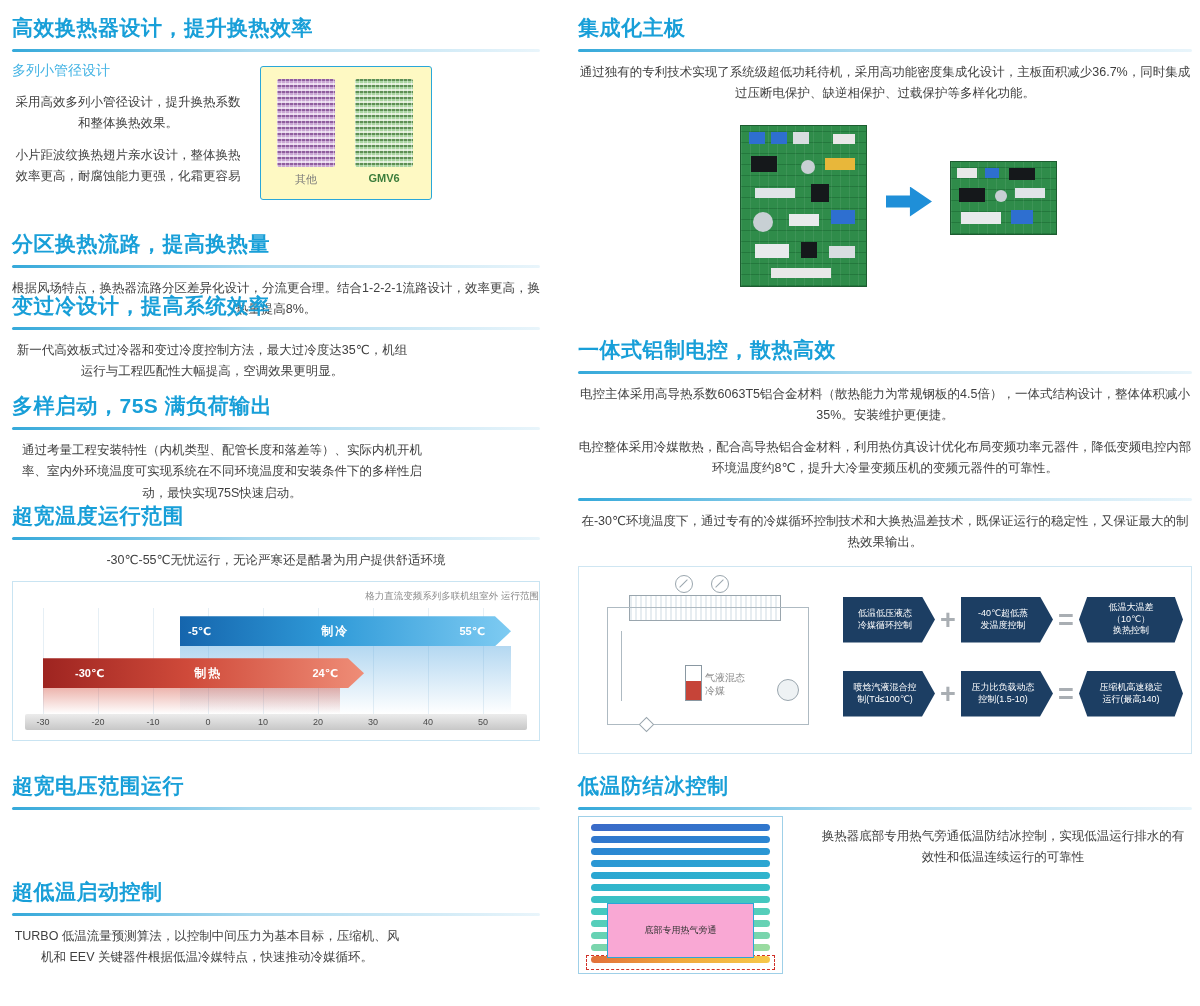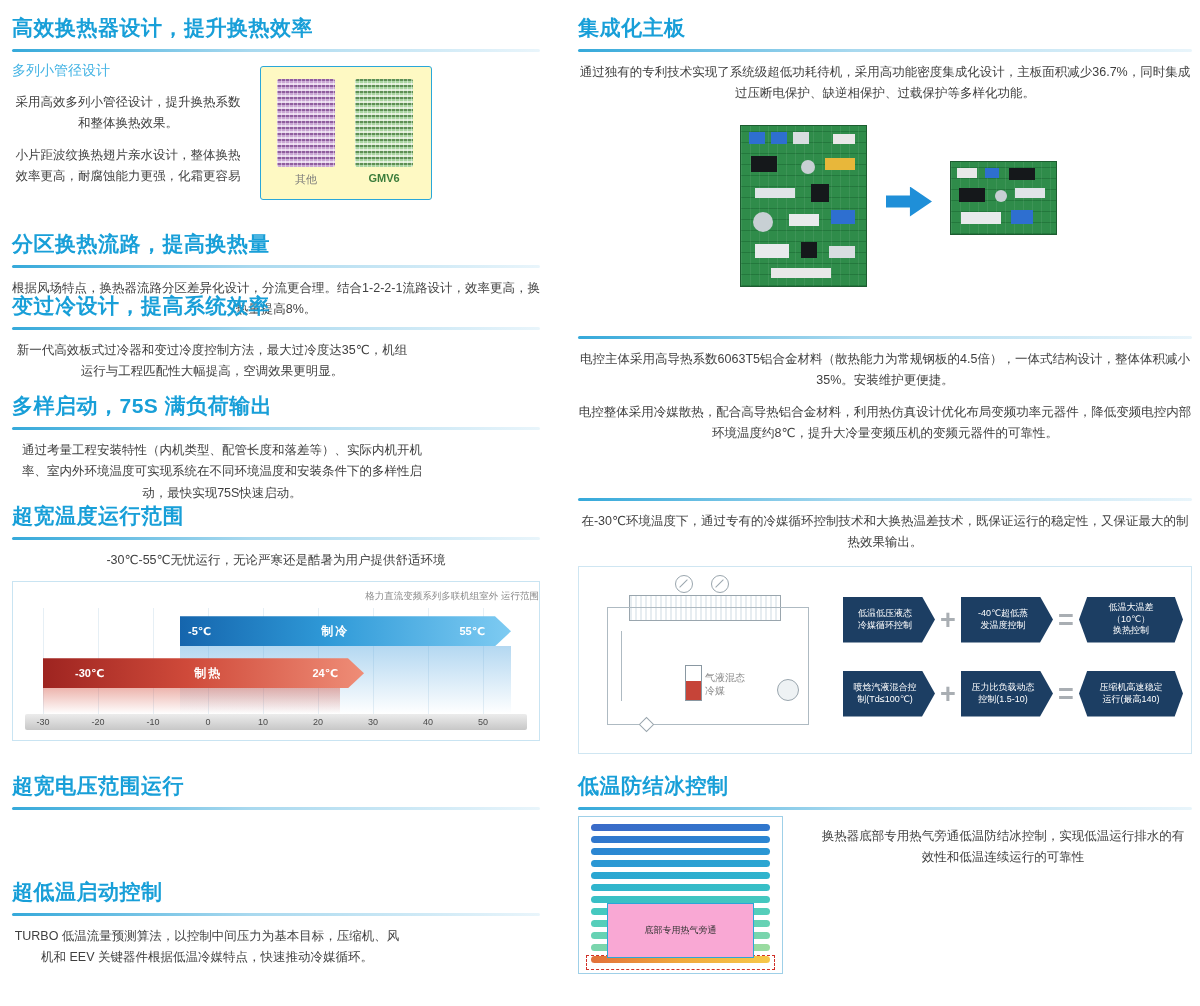--- a/index.html
+++ b/index.html
@@ -201,20 +201,21 @@
         <div class="cmp" style="left:8px;top:26px;width:26px;height:14px;background:#15181b"></div>
         <div class="cmp" style="left:44px;top:28px;width:12px;height:12px;border-radius:50%;background:#c8d0d4"></div>
         <div class="cmp" style="left:64px;top:26px;width:30px;height:10px;background:#dfe4e7"></div>
         <div class="cmp" style="left:10px;top:50px;width:40px;height:12px;background:#e8eaec"></div>
         <div class="cmp" style="left:60px;top:48px;width:22px;height:14px;background:#2e6fd0"></div>
       </div>
     </div>
   </section>
 
   <section class="sec" style="top:336px;">
+    <h2 class="sec-title">一体式铝制电控，散热高效</h2>
     <div class="divider"></div>
     <p class="body">电控主体采用高导热系数6063T5铝合金材料（散热能力为常规钢板的4.5倍），一体式结构设计，整体体积减小35%。安装维护更便捷。</p>
     <p class="body">电控整体采用冷媒散热，配合高导热铝合金材料，利用热仿真设计优化布局变频功率元器件，降低变频电控内部环境温度约8℃，提升大冷量变频压机的变频元器件的可靠性。</p>
   </section>
 
   <section class="sec" style="top:498px;">
     <div class="divider"></div>
     <p class="body">在-30℃环境温度下，通过专有的冷媒循环控制技术和大换热温差技术，既保证运行的稳定性，又保证最大的制热效果输出。</p>
     <div class="ltc-box">
       <div class="schem">

